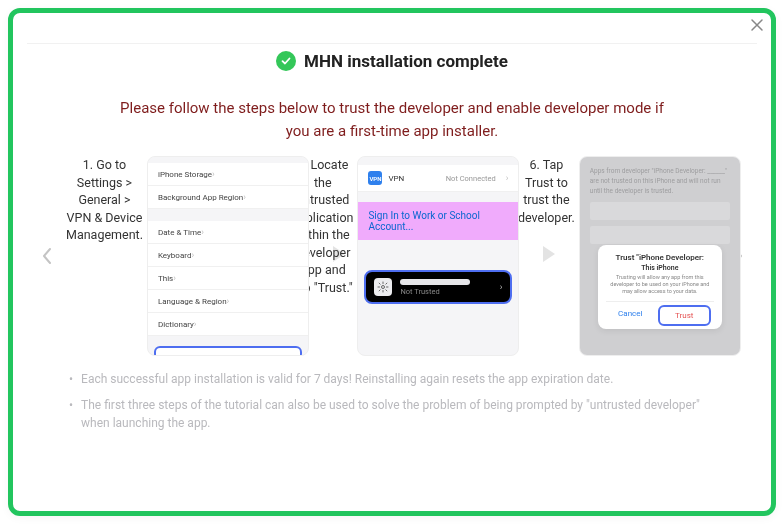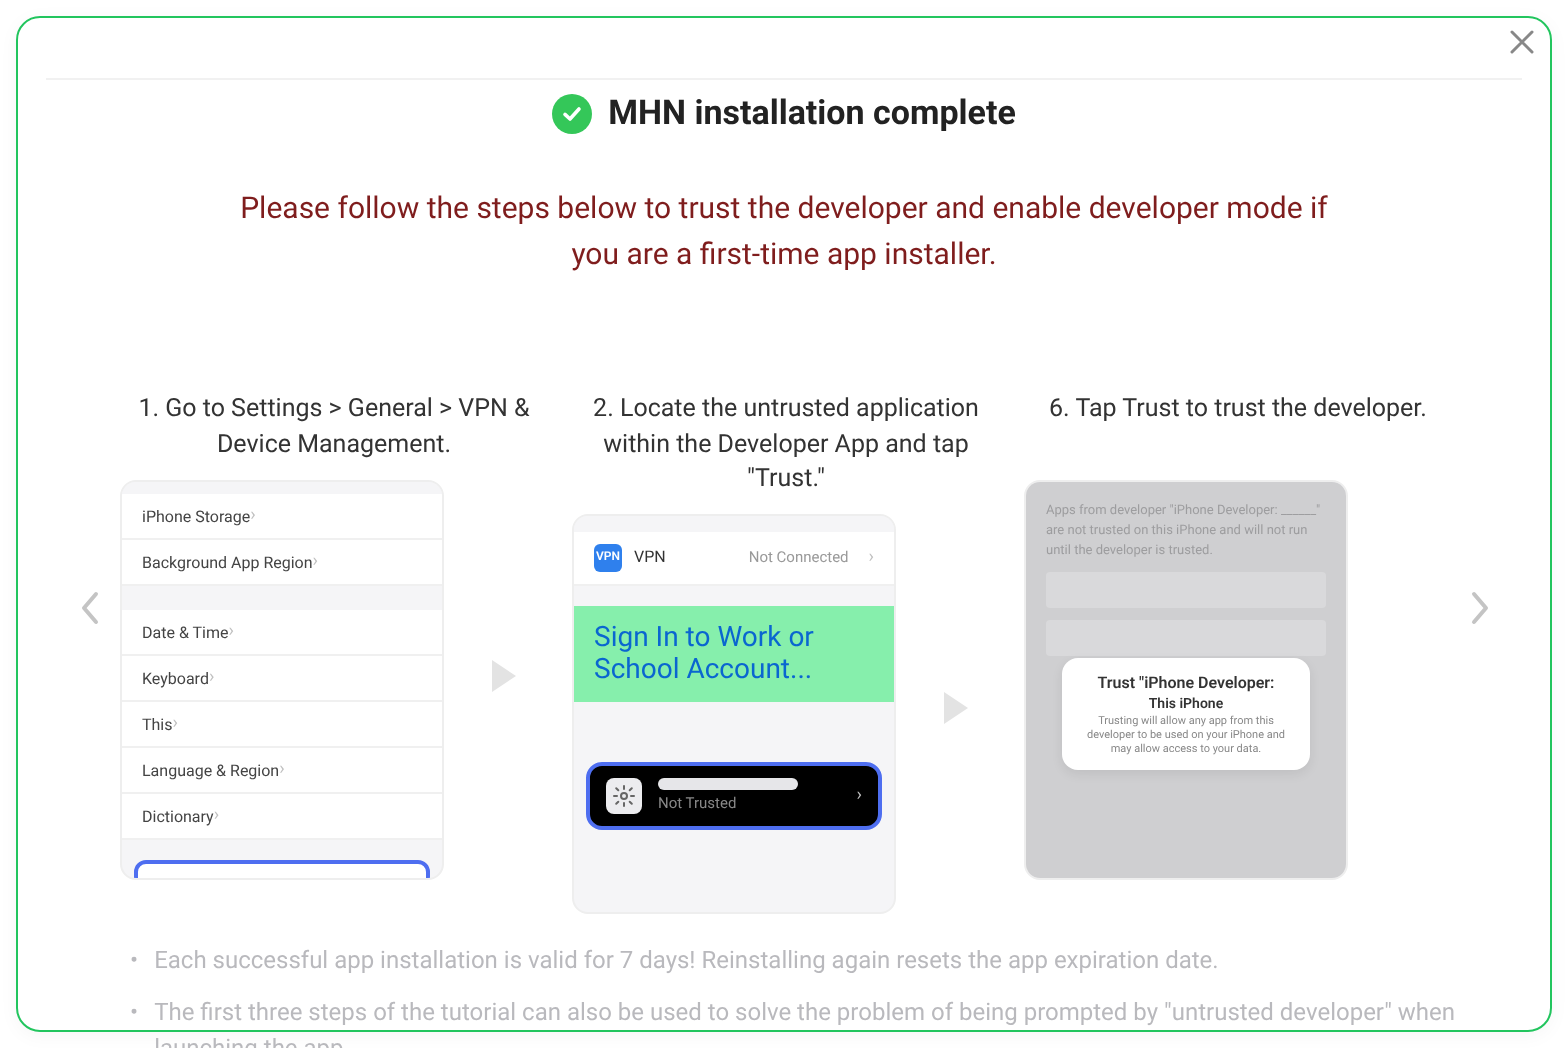--- a/index.html
+++ b/index.html
@@ -9,21 +9,21 @@
     color: #333;
     width: 784px;
     height: 524px;
     overflow: hidden;
   }
   .modal {
     position: relative;
     width: 768px;
     height: 508px;
     margin: 8px;
-    border: 1px solid #22c55e;
+    border: 5px solid #22c55e;
     border-radius: 12px;
     background: #fff;
     box-shadow: 0 2px 10px rgba(0,0,0,0.04);
   }
   .close-wrap {
     position: absolute;
     right: 4px;
     top: 2px;
   }
   .close-x {
@@ -86,22 +86,20 @@
     font-size: 20px;
   }
   .steps {
     display: flex;
     gap: 14px;
     align-items: flex-start;
   }
   .step {
     width: 212px;
     display: flex;
-    flex-direction: column;
-    margin-top: 44px;
   }
   .step-title {
     font-size: 12.5px;
     color: #333;
     line-height: 1.4;
     min-height: 44px;
     text-align: left;
     padding: 0 4px 8px 6px;
   }
   .step-body {
@@ -156,23 +154,23 @@
     width: 14px; height: 14px; border-radius: 3px;
     background: #2f80ed;
     color: #fff;
     font-size: 6px;
     display: flex; align-items: center; justify-content: center;
     font-weight: 600;
   }
   .s2-vpn-status { margin-left: auto; color: #999; font-size: 7.5px; }
   .s2-signin {
     padding: 8px 10px;
-    background: #86efac;
+    background: #f0abfc;
     color: #0a66d0;
-    font-size: 14px;
+    font-size: 10px;
   }
   .s2-highlight {
     margin: 30px 6px 6px 6px;
     border: 2px solid #4e6ef0;
     border-radius: 8px;
     background: #000000;
     padding: 6px 8px;
     display: flex; align-items: center; gap: 8px;
   }
   .s2-iconbox {
@@ -361,20 +359,24 @@
               <div class="s3-bg"></div>
               <div class="s3-faded-text">
                 <span>Apps from developer "iPhone Developer: ______" are not trusted on this iPhone and will not run until the developer is trusted.</span>
                 <div class="s3-bar"></div>
                 <div class="s3-bar"></div>
               </div>
               <div class="s3-box">
                 <div class="s3-alert-title">Trust "iPhone Developer:</div>
                 <div class="s3-alert-sub">This iPhone</div>
                 <div class="s3-alert-body">Trusting will allow any app from this developer to be used on your iPhone and may allow access to your data.</div>
+                <div class="s3-btnrow">
+                  <div class="s3-btn s3-cancel">Cancel</div>
+                  <div class="s3-btn s3-trust">Trust</div>
+                </div>
               </div>
             </div>
           </div>
         </div>
 
       </div>
 
       <button class="nav-arrow">
         <svg width="12" height="18" viewBox="0 0 12 18">
             <path d="M3 2 L9 9 L3 16" stroke="#c4c4c4" stroke-width="2" fill="none" stroke-linecap="round" stroke-linejoin="round"></path>

